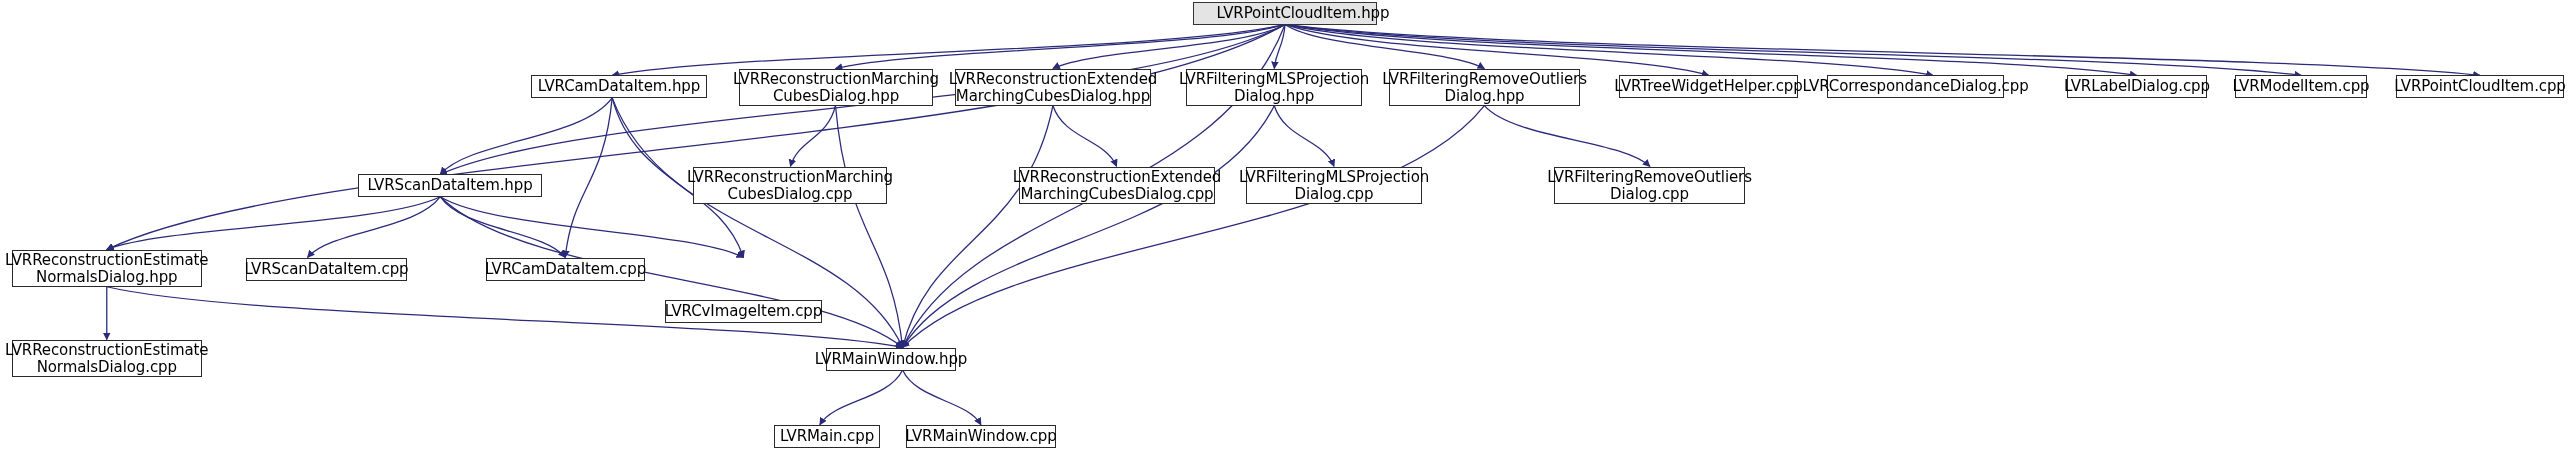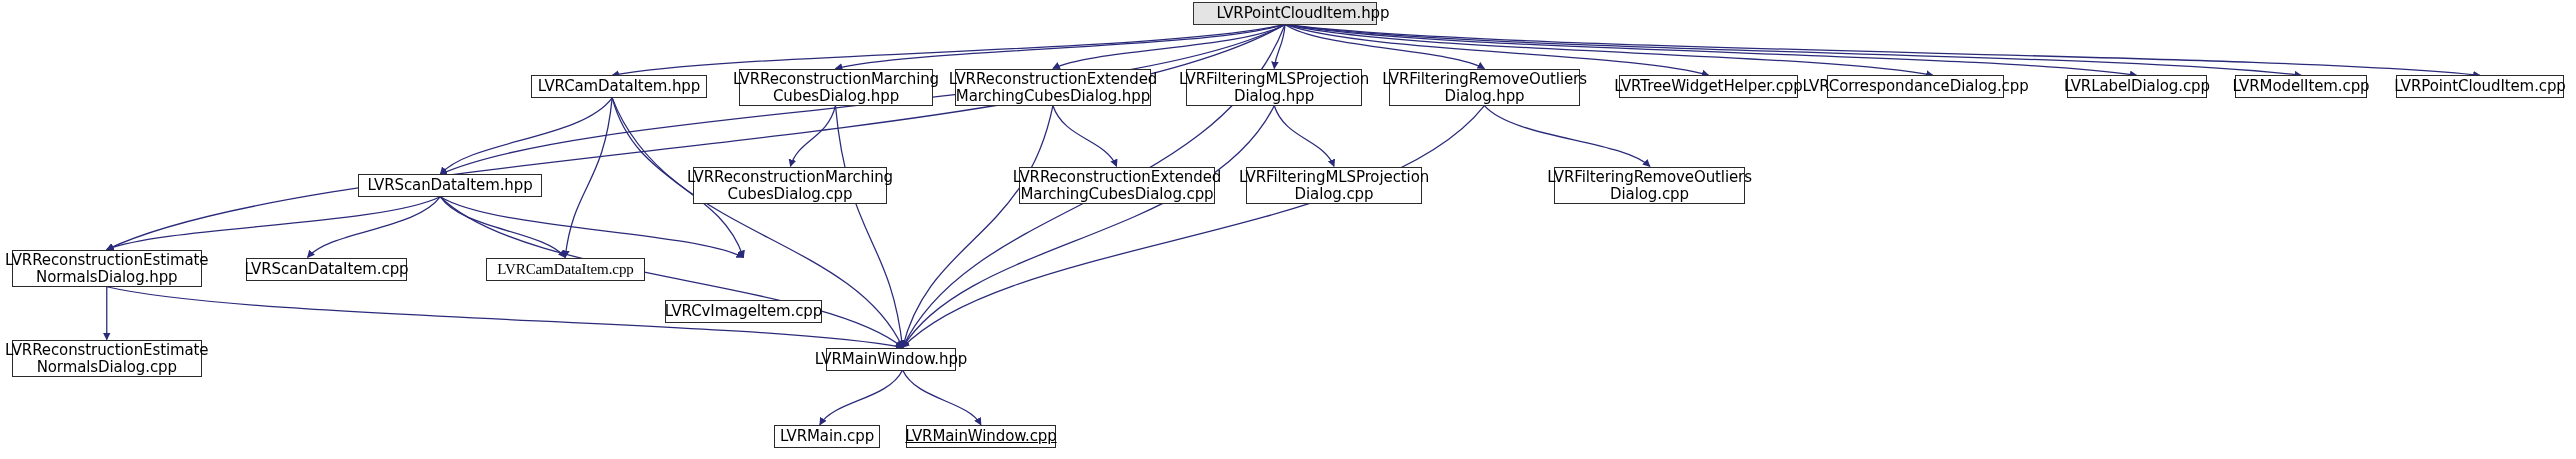--- a/index.html
+++ b/index.html
@@ -79,22 +79,22 @@
 CubesDialog.cpp</span></div>
       <div class="node" style="left: 1019px; top: 167px; width: 196px; height: 37px;"><span>LVRReconstructionExtended
 MarchingCubesDialog.cpp</span></div>
       <div class="node" style="left: 1246px; top: 167px; width: 176px; height: 37px;"><span>LVRFilteringMLSProjection
 Dialog.cpp</span></div>
       <div class="node" style="left: 1554px; top: 167px; width: 191px; height: 37px;"><span>LVRFilteringRemoveOutliers
 Dialog.cpp</span></div>
       <div class="node" style="left: 11.8px; top: 250px; width: 190px; height: 37px;"><span>LVRReconstructionEstimate
 NormalsDialog.hpp</span></div>
       <div class="node" style="left: 227px; top: 258px; width: 161px; height: 22.5px; margin-left: 19px;"><span>LVRScanDataItem.cpp</span></div>
-      <div class="node" style="left: 486px; top: 258px; width: 159px; height: 22.5px; font-family: Liberation Serif, serif;"><span>LVRCamDataItem.cpp</span></div>
+      <div class="node" style="left: 486px; top: 258px; width: 159px; height: 22.5px;"><span>LVRCamDataItem.cpp</span></div>
       <div class="node" style="left: 665px; top: 258px; width: 157px; height: 22.5px; margin-top: 42px;"><span>LVRCvImageItem.cpp</span></div>
       <div class="node" style="left: 11.8px; top: 340px; width: 190px; height: 37px;"><span>LVRReconstructionEstimate
 NormalsDialog.cpp</span></div>
       <div class="node" style="left: 826px; top: 348px; width: 130px; height: 22.5px;"><span>LVRMainWindow.hpp</span></div>
       <div class="node" style="left: 774px; top: 425px; width: 106px; height: 22.5px;"><span>LVRMain.cpp</span></div>
-      <div class="node" style="left: 906px; top: 425px; width: 150px; height: 22.5px; text-decoration: underline;"><span>LVRMainWindow.cpp</span></div>
+      <div class="node" style="left: 906px; top: 425px; width: 150px; height: 22.5px;"><span>LVRMainWindow.cpp</span></div>
     </div>
 </div>
 
 
 </body></html>

